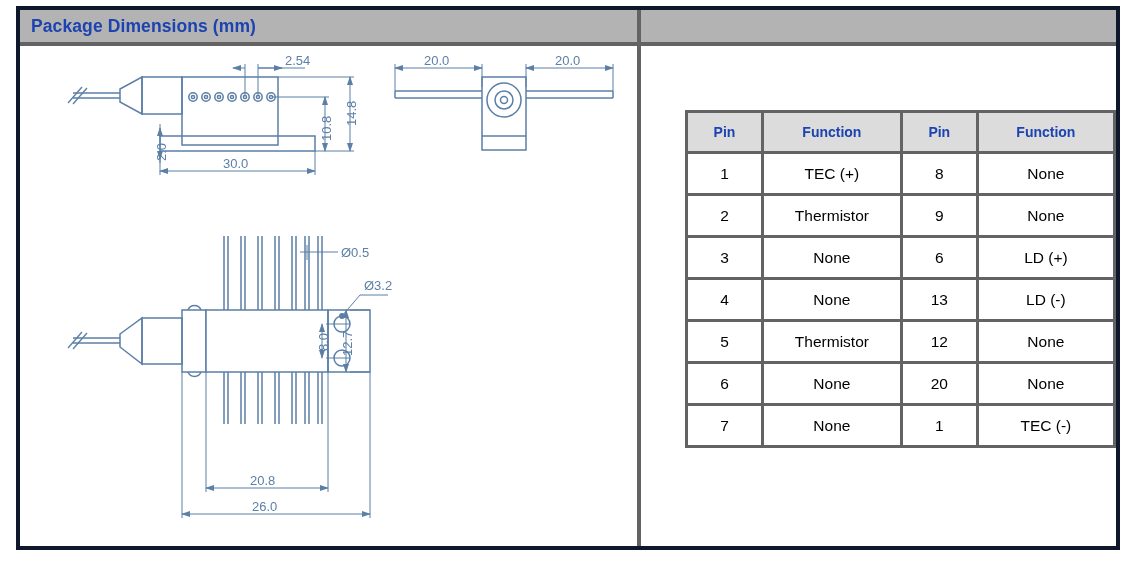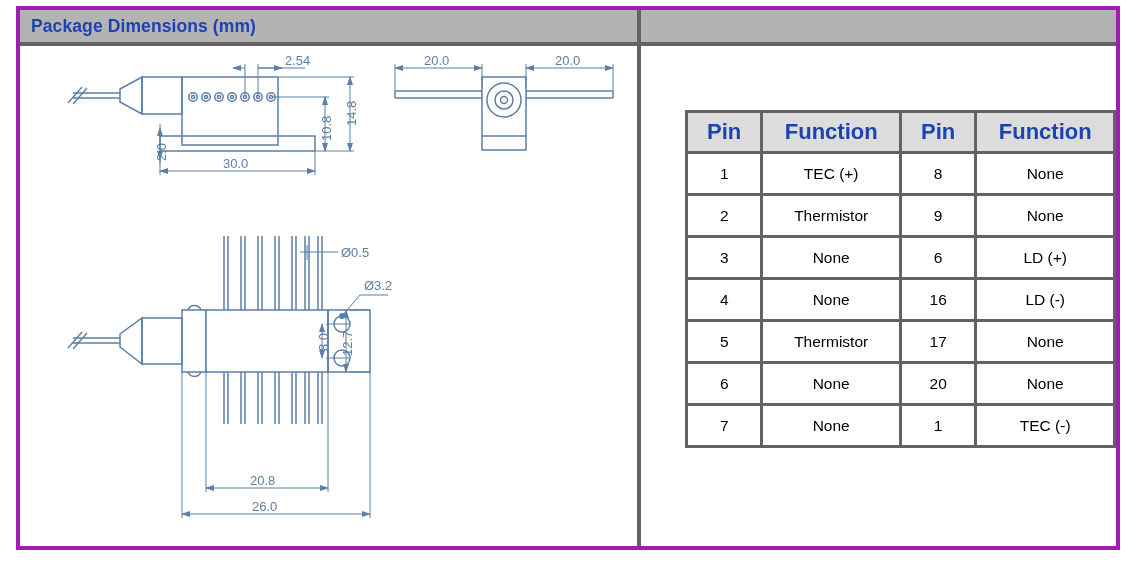--- a/index.html
+++ b/index.html
@@ -14,21 +14,21 @@
     overflow: hidden;
   }
 
   
   .page {
     position: absolute;
     left: 16px;
     top: 6px;
     width: 1104px;
     height: 544px;
-    border: 4px solid #a21caf;
+    border: 4px solid #0f172a;
     box-sizing: border-box;
     background: #ffffff;
   }
 
   
   .header-row {
     position: absolute;
     left: 0;
     top: 0;
     width: 100%;
@@ -106,21 +106,21 @@
     color: #000000;
     padding: 0;
     height: 39px;
     line-height: 39px;
     background: #ffffff;
   }
   table.pin-table th {
     background: #dcdcdc;
     color: #1c43b0;
     font-weight: bold;
-    font-size: 22px;
+    font-size: 14px;
     height: 38px;
     line-height: 38px;
   }
   .col-pin   { width: 79px; }
   .col-func  { width: 143px; }
 </style>
 </head>
 <body>
 
 <div class="page">
@@ -336,27 +336,27 @@
             </tr>
             <tr>
               <td>3</td>
               <td>None</td>
               <td>6</td>
               <td>LD (+)</td>
             </tr>
             <tr>
               <td>4</td>
               <td>None</td>
-              <td>16</td>
+              <td>13</td>
               <td>LD (-)</td>
             </tr>
             <tr>
               <td>5</td>
               <td>Thermistor</td>
-              <td>17</td>
+              <td>12</td>
               <td>None</td>
             </tr>
             <tr>
               <td>6</td>
               <td>None</td>
               <td>20</td>
               <td>None</td>
             </tr>
             <tr>
               <td>7</td>

